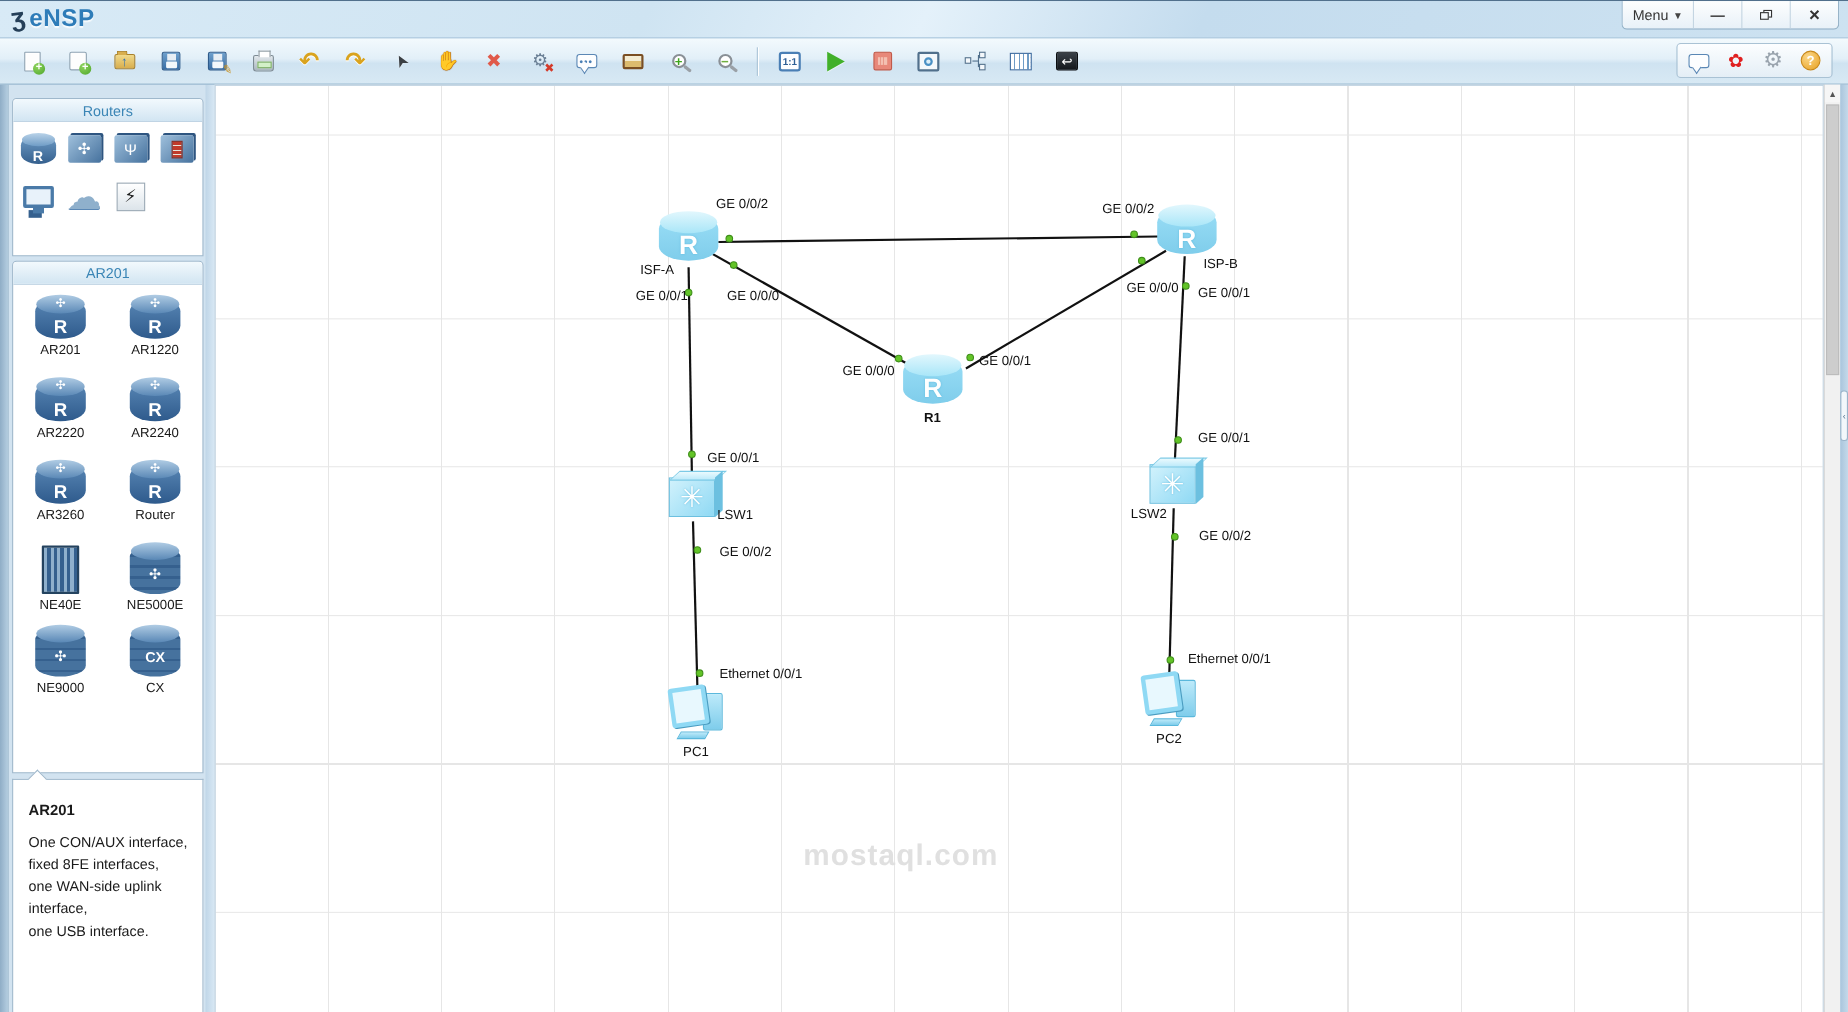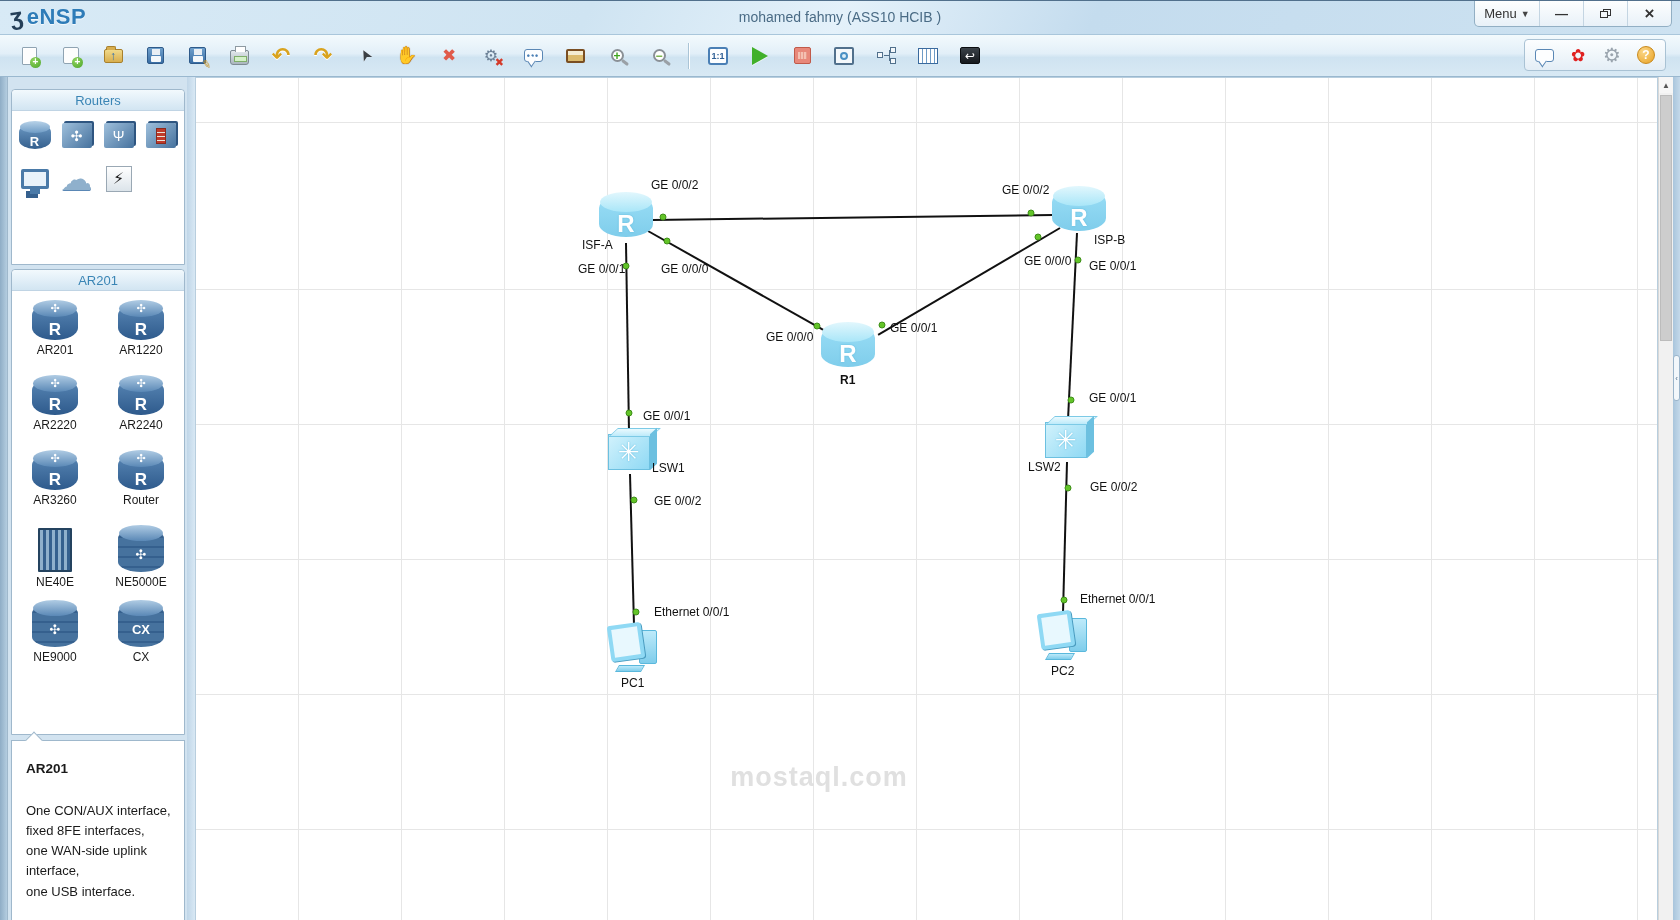--- a/index.html
+++ b/index.html
@@ -122,21 +122,21 @@
   
   .main { display:flex; height:844px; }
 
   
   .left-strip { width:8px; background:linear-gradient(90deg,#8fadc6,#b4cde0); border-right:1px solid #9fb8cc; }
   .sidebar { width:179px; background:#d2e3f0; padding:12px 2px 0 3px; display:flex; flex-direction:column; }
   .panel { background:#fff; border:1px solid #9fb8cc; border-radius:4px 4px 0 0; }
   .panel-header { height:21px; background:linear-gradient(#f2f9fd,#d2e5f2); border-bottom:1px solid #c0d4e4;
     border-radius:4px 4px 0 0; display:flex; align-items:center; justify-content:center;
     font-size:13px; color:#3a85b5; }
-  .routers-panel { height:176px; }
+  .routers-panel { height:144px; }
   .cat-grid { padding:8px 6px; display:flex; flex-wrap:wrap; gap:10px 9px; }
   .cat-item { width:33px; height:33px; display:flex; align-items:center; justify-content:center; cursor:default; }
   .cat-cyl { width:32px; height:26px; border-radius:16px/9px; position:relative;
     background:linear-gradient(#6f9cc6,#35608e); display:flex; align-items:flex-end; justify-content:center;
     color:#fff; font-weight:bold; font-size:13px; }
   .cat-cyl::before { content:""; position:absolute; top:-2px; left:1px; right:1px; height:12px;
     border-radius:50%; background:linear-gradient(#b8d2e8,#6f9cc6); }
   .cat-box { width:30px; height:25px; background:linear-gradient(135deg,#9fc0dc,#46729e);
     border-radius:2px; position:relative; display:flex; align-items:center; justify-content:center;
     color:#fff; font-size:14px; box-shadow:2px -2px 0 #2e5580; }
@@ -169,21 +169,21 @@
   .dev-tallcyl::before { content:""; position:absolute; top:-3px; left:1px; right:1px; height:16px; border-radius:50%;
     background:linear-gradient(#b0cce4,#5a88b6); }
   .dev-tallcyl .face { z-index:1; margin-top:8px; }
 
   
   .desc-panel { margin-top:5px; flex:1; border-radius:0; position:relative; border-bottom:none; }
   .desc-notch { position:absolute; top:-7px; left:16px; width:12px; height:12px; background:#fff;
     border-left:1px solid #9fb8cc; border-top:1px solid #9fb8cc; transform:rotate(45deg); }
   .desc-inner { padding:20px 12px 0 14px; }
   .desc-title { font-size:13.5px; font-weight:bold; color:#1a1a1a; }
-  .desc-body { margin-top:25px; font-size:13px; color:#1a1a1a; line-height:1.55; white-space:pre-line; }
+  .desc-body { margin-top:12px; font-size:13px; color:#1a1a1a; line-height:1.55; white-space:pre-line; }
 
   .gap-strip { width:8px; background:linear-gradient(90deg,#c0d6e8,#d8e8f4); }
 
   
   .canvas { position:relative; flex:1; background:#fff; overflow:hidden; border:1px solid #b8cede;
     background-image:
       repeating-linear-gradient(90deg, transparent 0 102px, #e6e6e6 102px 103px),
       repeating-linear-gradient(transparent 0 134px, #e6e6e6 134px 135px);
     background-position: 0 0, 0 77px; }
   .link { position:absolute; height:2px; background:#111; transform-origin:0 50%; z-index:1; }
@@ -232,21 +232,20 @@
     font-size:8px; color:#51708c; }
 </style>
 </head>
 <body>
 
 <div class="titlebar">
   <div class="logo">
     <span class="logo-glyph">ʒ</span>
     <span class="logo-text">eNSP</span>
   </div>
-  <div class="win-title">mohamed fahmy (ASS10 HCIB )</div>
   <div class="win-controls">
     <div class="win-btn">
       <span>Menu</span>
       <span class="menu-caret">▼</span>
     </div>
     <div class="win-btn">
         <span class="minimize-glyph">—</span>
       </div>
     <div class="win-btn">
         <span class="restore-glyph">

